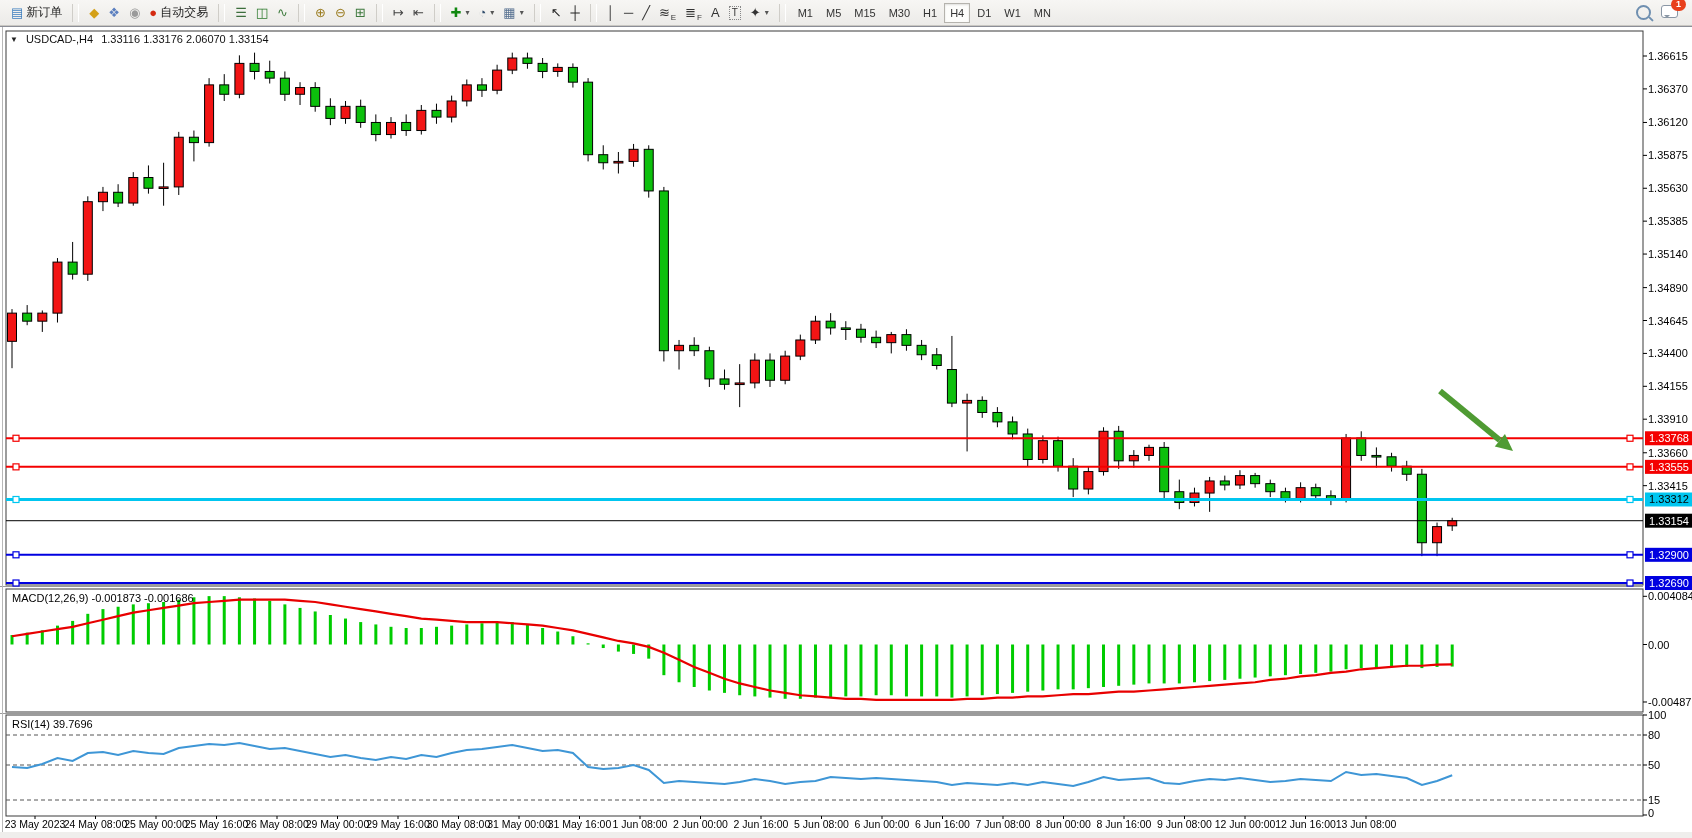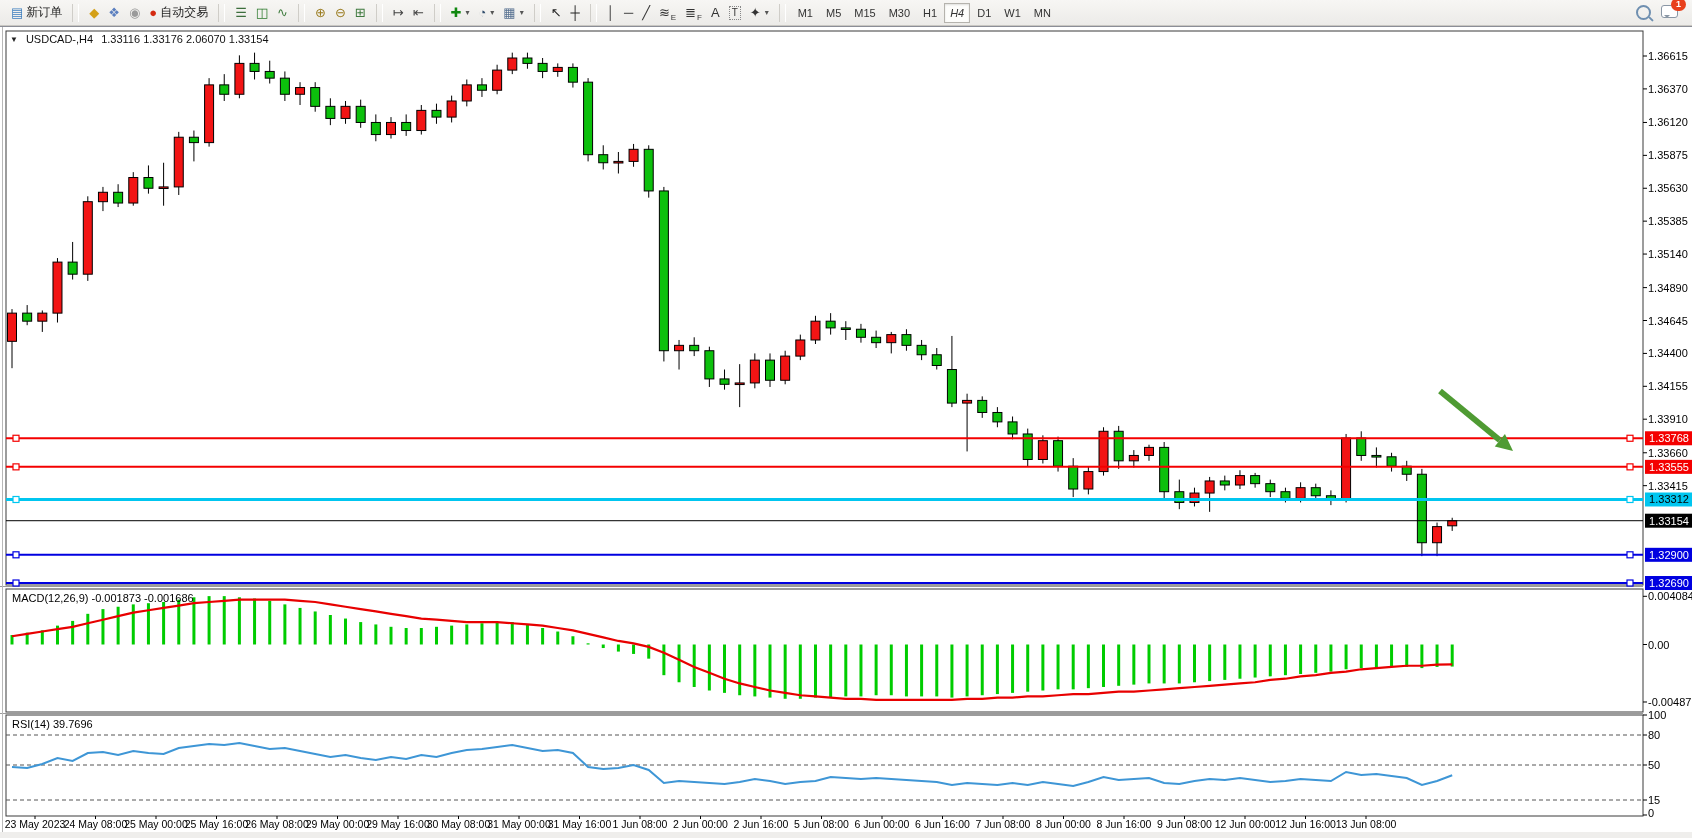--- a/index.html
+++ b/index.html
@@ -11,21 +11,21 @@
            display:flex;align-items:center;padding:0 4px;gap:1px;}
   .tb-group{display:flex;align-items:center;gap:1px;padding:0 3px;}
   .tb-sep{width:5px;height:18px;border-left:1px solid #cfcdc8;border-right:1px solid #ffffff;margin:0 2px;}
   .tb-btn{display:flex;align-items:center;gap:3px;height:20px;padding:0 3px;border:1px solid transparent;
           border-radius:2px;font-size:12px;color:#222;cursor:default;white-space:nowrap;}
   .tb-btn .glyph{font-size:13px;line-height:20px;}
   .tb-btn .sub{font-size:8px;margin-left:-2px;align-self:flex-end;line-height:10px;color:#333;}
   .tb-btn .caret{font-size:8px;color:#555;margin-left:1px;}
   .tb-btn.boxed-t .glyph{border:1px dotted #888;padding:0 2px;font-size:10px;line-height:12px;}
   .tf-btn{height:18px;padding:0 5px;font-size:11px;color:#333;border:1px solid transparent;display:flex;align-items:center;}
-  .tf-btn.active{background:#fdfdfb;border:1px solid #b5b3ad;box-shadow:inset 0 1px 2px rgba(0,0,0,.12);font-style:italic;}
+  .tf-btn.active{background:#fdfdfb;border:1px solid #b5b3ad;box-shadow:inset 0 1px 2px rgba(0,0,0,.12);}
   #tb-right{margin-left:auto;display:flex;align-items:center;gap:10px;padding-right:10px;}
   .mag{position:relative;width:11px;height:11px;border:2px solid #6f8fb0;border-radius:50%;display:inline-block;}
   .mag::after{content:"";position:absolute;width:6px;height:2px;background:#6f8fb0;transform:rotate(45deg);
               right:-5px;bottom:-2px;border-radius:1px;}
   .bubble{position:relative;width:15px;height:11px;border:1.5px solid #8a97a5;border-radius:3px;display:inline-block;background:#fff;}
   .bubble::after{content:"";position:absolute;left:2px;bottom:-4px;border:3px solid transparent;border-top-color:#8a97a5;}
   .badge{position:absolute;top:-6px;right:-8px;min-width:13px;height:13px;border-radius:7px;background:#e8401c;
          color:#fff;font-size:9px;font-weight:bold;text-align:center;line-height:13px;padding:0 1px;}
   
   #chart-window{position:absolute;left:0;top:26px;width:1692px;height:812px;background:#fff;

